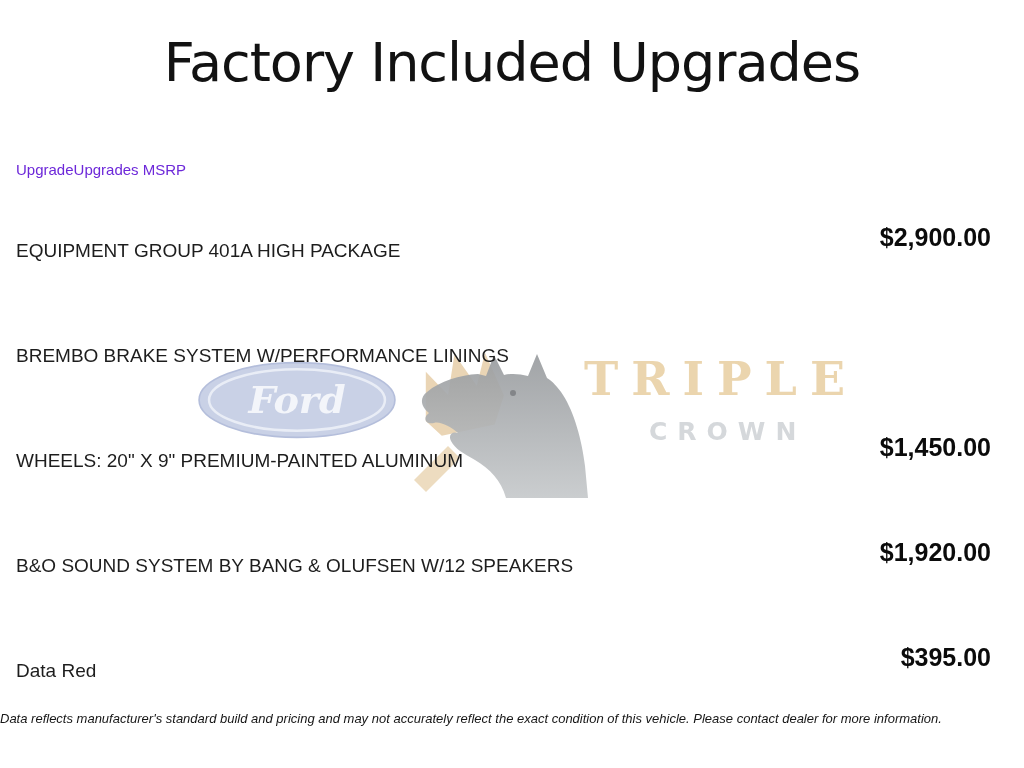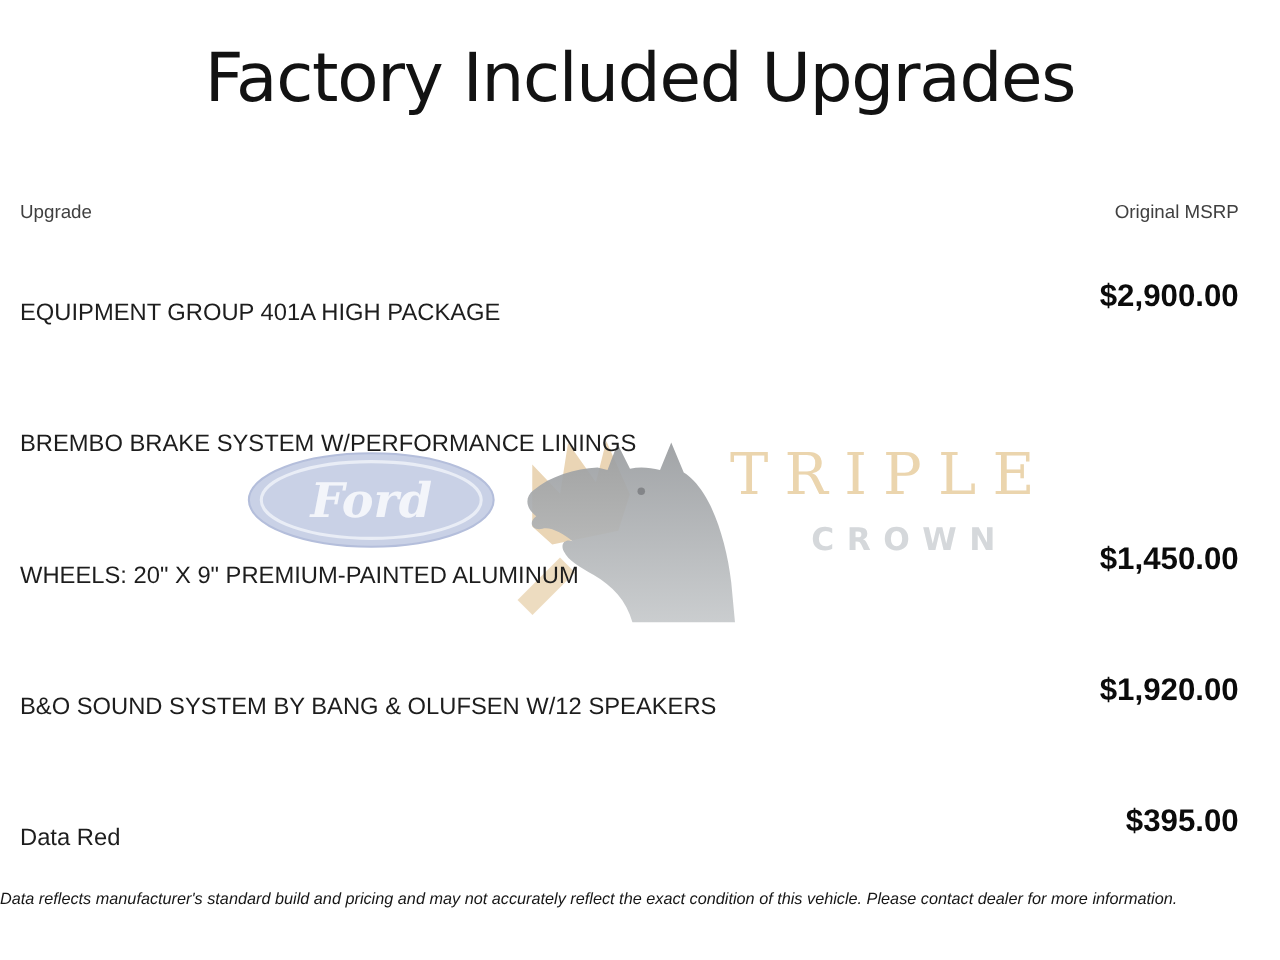--- a/index.html
+++ b/index.html
@@ -11,21 +11,21 @@
     overflow: hidden;
     color: #1c1c1c;
   }
 
   
   .watermark { position: absolute; inset: 0; z-index: 0; pointer-events: none; }
   .wm-ford  { position: absolute; left: 197px; top: 361px; width: 200px; height: 78px; }
   .wm-horse { position: absolute; left: 410px; top: 348px; width: 186px; height: 150px; }
   .wm-triple {
     position: absolute; left: 584px; top: 356px;
-    font-family: "DejaVu Serif", serif; font-weight: normal;
+    font-family: "DejaVu Serif", serif; font-weight: bold;
     font-size: 46px; letter-spacing: 13px; line-height: 1;
     color: #ebd5ae; white-space: nowrap;
   }
   .wm-crown {
     position: absolute; left: 649px; top: 419px;
     font-family: "DejaVu Sans", sans-serif; font-weight: bold;
     font-size: 25px; letter-spacing: 10px; line-height: 1;
     color: #d5d8db; white-space: nowrap;
   }
 
@@ -38,22 +38,22 @@
     font-size: 54px; line-height: 62px;
     letter-spacing: -1px;
     font-weight: normal;
     font-family: "DejaVu Sans", "Liberation Sans", sans-serif;
     color: #121212;
     margin: 0;
   }
 
   .table-head {
     position: absolute; top: 161px; left: 16px; right: 33px;
-    display: flex; justify-content: space-between; align-items: center;
-    font-size: 15px; color: #404040;
+    display: flex; justify-content: flex-start; align-items: center;
+    font-size: 15px; color: #6d28d9;
   }
 
   .rows { position: absolute; top: 185px; left: 16px; right: 33px; }
   .row {
     height: 105px;
     display: flex; justify-content: space-between; align-items: center;
   }
   .row-name {
     font-size: 19px; line-height: 1.22; color: #1d1d1d;
     max-width: 600px;
@@ -115,21 +115,21 @@
   <div class="wm-triple">TRIPLE</div>
   <div class="wm-crown">CROWN</div>
 </div>
 
 <div class="content">
 
   <h1 class="page-title">Factory Included Upgrades</h1>
 
   <div class="table-head">
     <span>Upgrade</span>
-    <span>Original MSRP</span>
+    <span>Upgrades MSRP</span>
   </div>
 
   <div class="rows">
     <div class="row">
       <div class="row-name">EQUIPMENT GROUP 401A HIGH PACKAGE</div>
       <div class="row-price">$2,900.00</div>
     </div>
     <div class="row">
       <div class="row-name">BREMBO BRAKE SYSTEM W/PERFORMANCE LININGS</div>
     </div>

